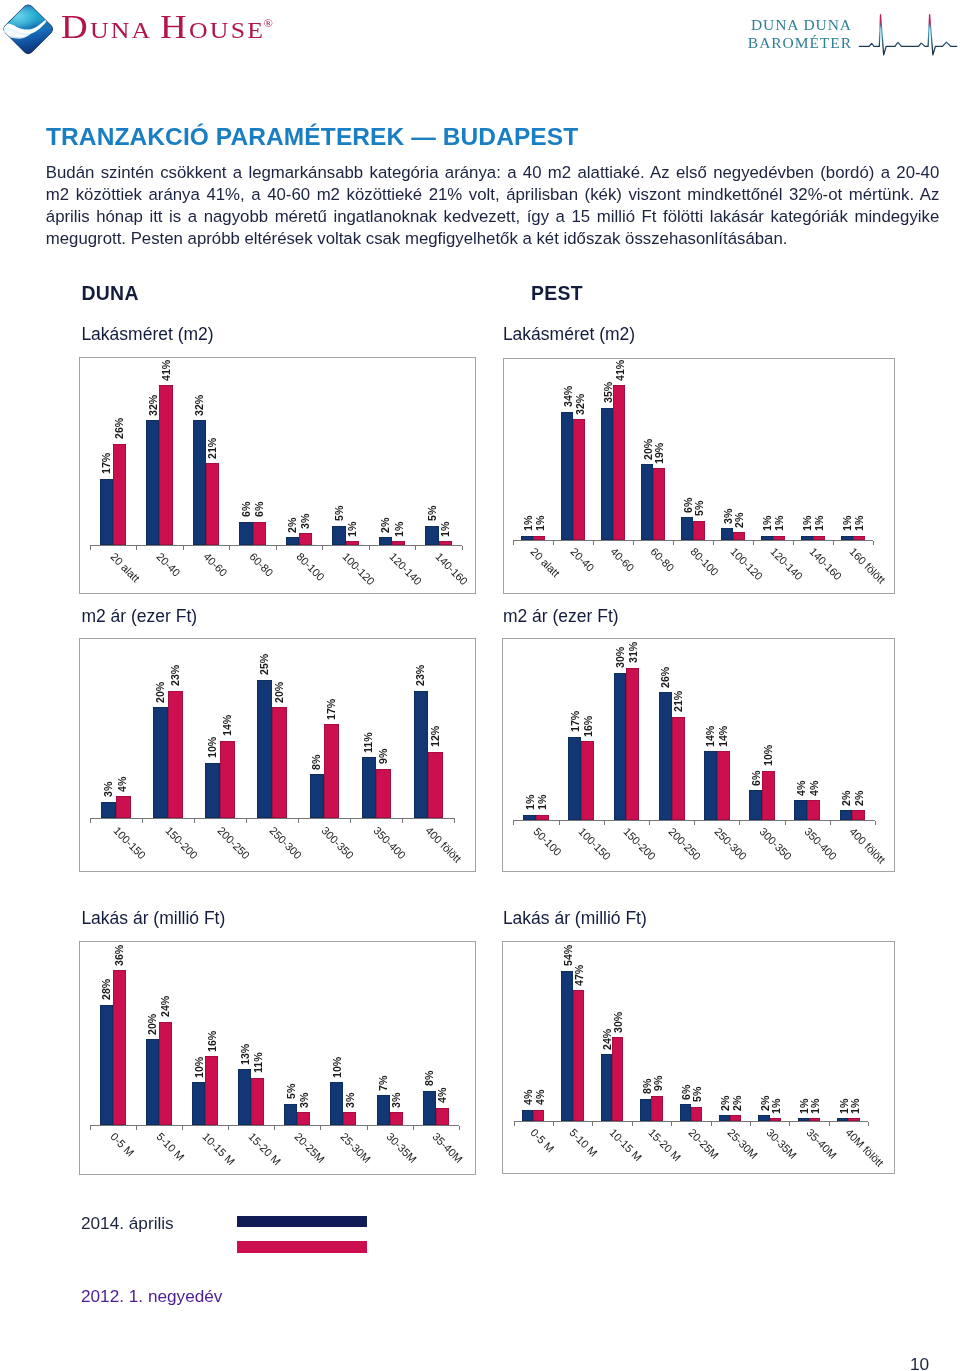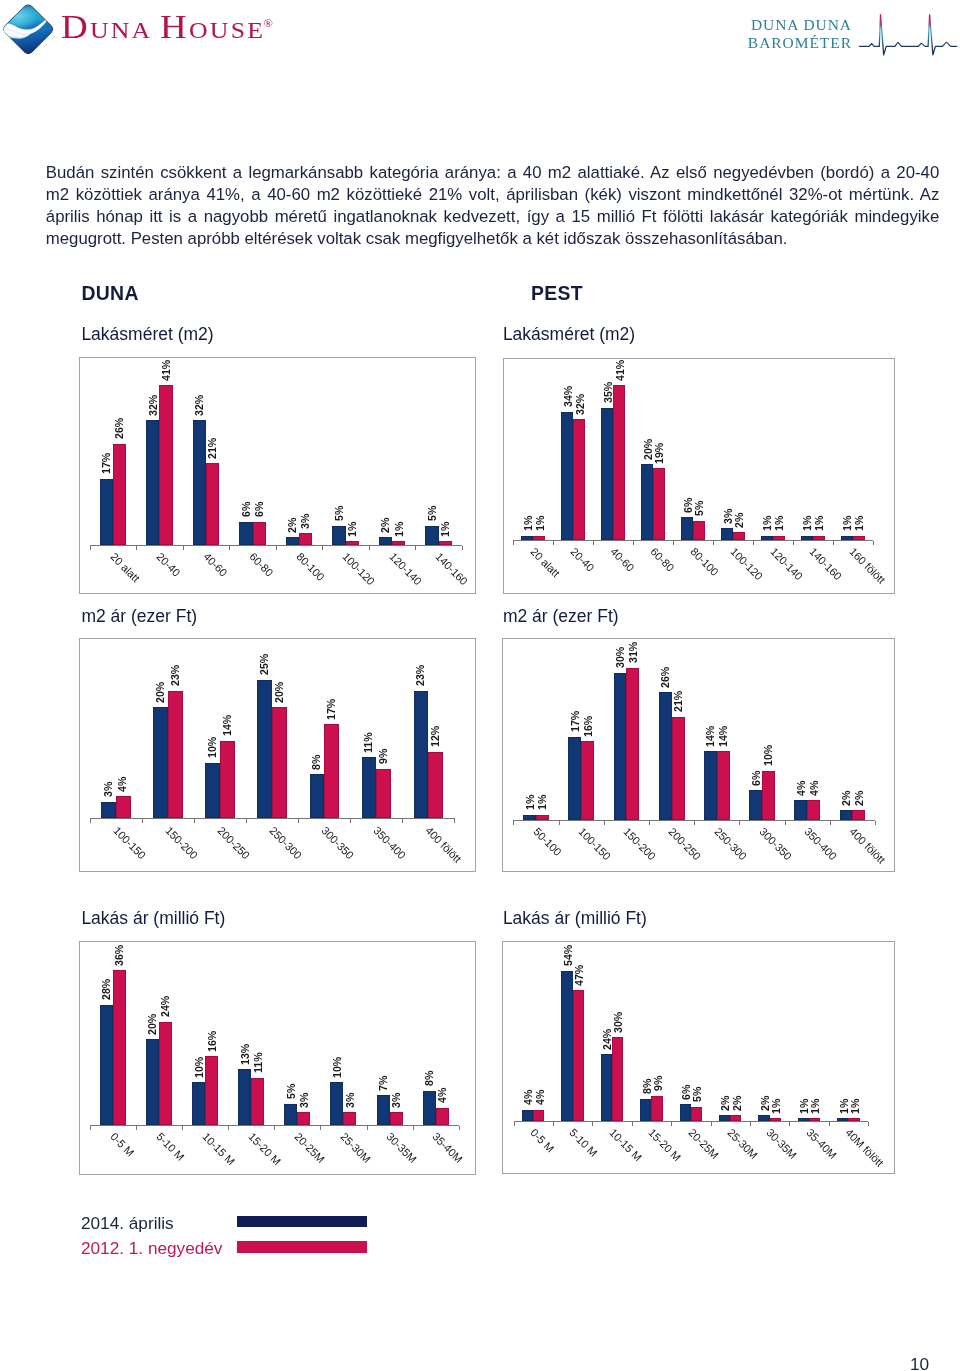--- a/index.html
+++ b/index.html
@@ -122,20 +122,21 @@
             <stop offset="0.58" stop-color="#2f7f9d"></stop>
             <stop offset="0.78" stop-color="#1d3a58"></stop>
             <stop offset="1" stop-color="#16314c"></stop>
           </linearGradient>
         </defs>
         <path d="M2.40 34.40 L12.20 34.40 L14.60 31.40 L17.10 34.40 L22.30 34.40 L23.50 2.60 L26.70 42.90 L29.20 34.40 L37.90 34.40 L40.90 30.30 L44.50 34.40 L61.50 34.40 L64.20 31.10 L68.00 34.40 L71.10 34.40 L72.60 2.60 L75.90 42.90 L78.40 34.40 L85.50 34.40 L89.40 30.10 L93.70 34.40 L99.70 34.40" fill="none" stroke="url(#eg)" stroke-width="1.25" stroke-linejoin="round" stroke-linecap="round"></path>
       </svg>
     </span>
   </div>
 
+  <div class="sec-title">TRANZAKCIÓ PARAMÉTEREK — BUDAPEST</div>
   <div class="sec-para">Budán szintén csökkent a legmarkánsabb kategória aránya: a 40 m2 alattiaké. Az első negyedévben (bordó) a 20-40 m2 közöttiek aránya 41%, a 40-60 m2 közöttieké 21% volt, áprilisban (kék) viszont mindkettőnél 32%-ot mértünk. Az április hónap itt is a nagyobb méretű ingatlanoknak kedvezett, így a 15 millió Ft fölötti lakásár kategóriák mindegyike megugrott. Pesten apróbb eltérések voltak csak megfigyelhetők a két időszak összehasonlításában.</div>
 
   <div id="charts">
       <div class="col-name" style="left: 81.5px; top: 282.3px;">DUNA</div>
       <div class="col-name" style="left: 531px; top: 282.3px;">PEST</div>
       <div class="ch-title" style="left: 81.4px; top: 323.5px;">Lakásméret (m2)</div>
       <div class="chart" style="left: 78.5px; top: 357.3px; width: 397.1px; height: 237.1px;">
         <div class="axis" style="left: 10.2px; top: 186.9px; width: 372.2px;"></div>
         <div class="tick" style="left: 10.2px; top: 187.9px; height: 4px;"></div>
         <div class="tick" style="left: 56.73px; top: 187.9px; height: 4px;"></div>
@@ -459,19 +460,19 @@
         <div class="xlab" style="left: 348px; top: 185px;">40M fölött</div>
       </div>
     </div>
 
   <div id="legend">
       <div class="lg-row" style="left: 81px; top: 1212.5px;">
         <span class="lg-label" style="color: rgb(28, 35, 64);">2014. április</span>
         <span class="lg-swatch" style="background: rgb(17, 27, 85);"></span>
       </div>
       <div class="lg-row" style="left: 81px; top: 1238.1px;">
-        <span class="lg-label" style="color: #be185d;">2012. 1. negyedév</span>
+        <span class="lg-label" style="color: #4c1d95; margin-top: 48px;">2012. 1. negyedév</span>
         <span class="lg-swatch" style="background: rgb(203, 15, 79);"></span>
       </div>
     </div>
 
   <div class="pageno">10</div>
 </div>
 
 </body></html>

